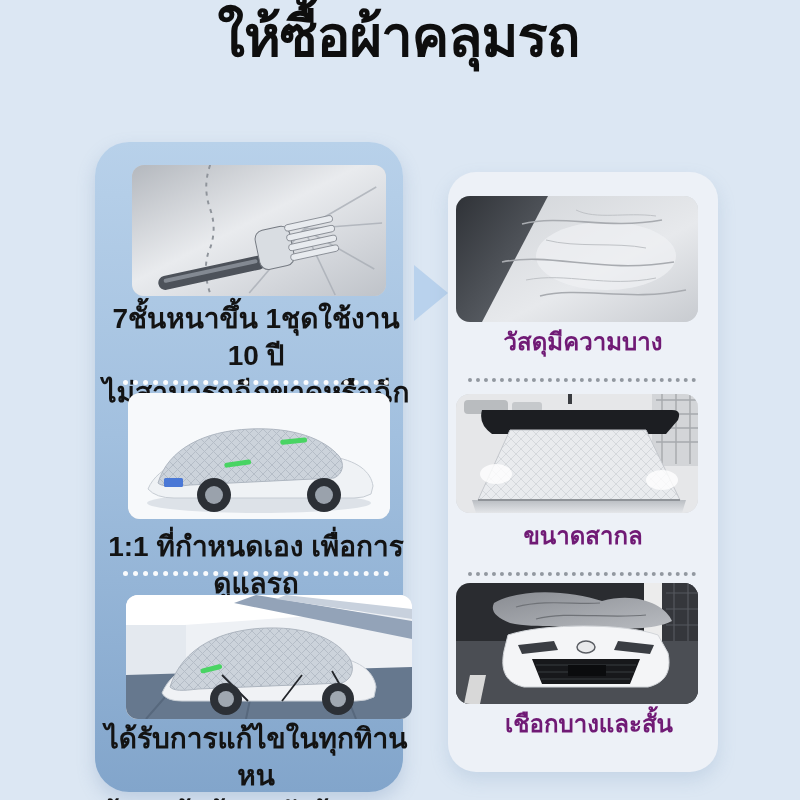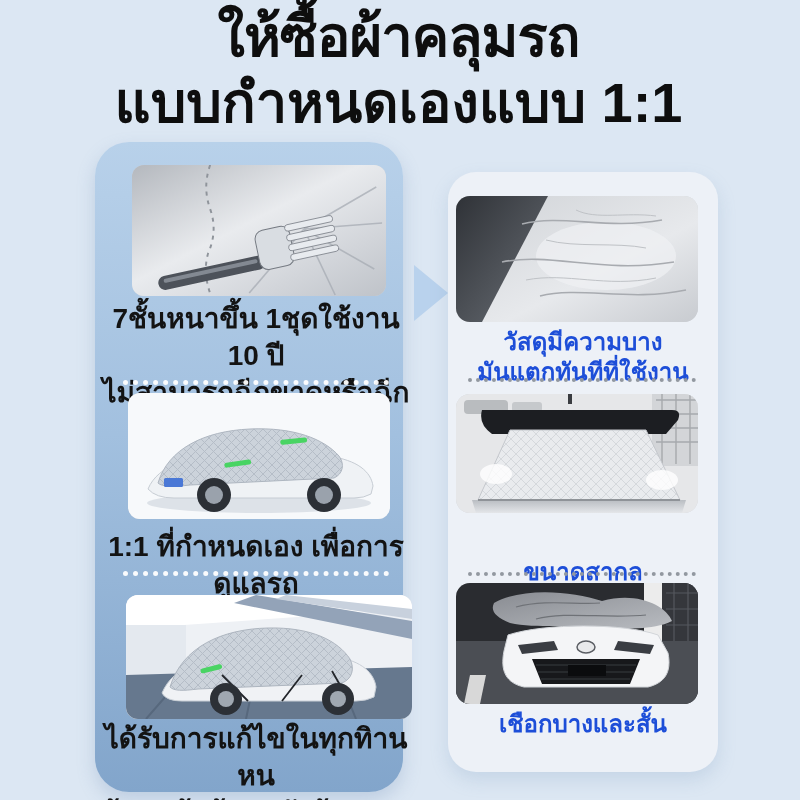--- a/index.html
+++ b/index.html
@@ -38,38 +38,37 @@
        border-left:34px solid #b9d2ed;}
 
   
   .right-card{position:absolute;left:448px;top:172px;width:270px;height:600px;
        border-radius:28px;background:#edf1f7;
        box-shadow:0 8px 18px rgba(120,150,185,.22);}
   .rp-photo{border-radius:14px;}
   .rp-photo1{left:8px;top:24px;width:242px;height:126px;}
   .rp-photo2{left:8px;top:222px;width:242px;height:119px;}
   .rp-photo3{left:8px;top:411px;width:242px;height:121px;}
-  .rp-caption{position:absolute;left:0;width:270px;text-align:center;color:#1d4ed8;
+  .rp-caption{position:absolute;left:0;width:270px;text-align:center;color:#701a75;
        font-weight:800;font-size:24px;line-height:30px;}
   .rp-cap1{top:155px;}
-  .rp-cap2{top:349px;margin-top:36px;}
-  .rp-cap3{top:537px;}
+  .rp-cap2{top:349px;}
+  .rp-cap3{top:537px;margin-left:6px;}
   .rp-dots{position:absolute;left:20px;width:228px;height:0;
        border-top:4px dotted #9298a0;}
   .rp-dots1{top:206px;}
   .rp-dots2{top:400px;}
 </style>
 </head>
 <body>
 
 <div id="canvas">
 
   <div class="title">
     <div class="t1">ให้ซื้อผ้าคลุมรถ</div>
-    <div class="t2">แบบกำหนดเองแบบ 1:1</div>
   </div>
 
   <div class="left-panel">
 
     <div class="photo lp-photo1">
       <svg viewBox="0 0 260 131" preserveAspectRatio="none">
         <defs>
           <linearGradient id="silv" x1="0" y1="0" x2="1" y2="1">
             <stop offset="0" stop-color="#b4b8be"></stop>
               <stop offset="0.45" stop-color="#e9ebee"></stop>
@@ -188,21 +187,20 @@
         <g fill="none" stroke="#bfc2c6" stroke-width="1">
           <path d="M90,44 C120,52 160,46 190,52"></path>
           <path d="M70,84 C110,76 150,92 200,82"></path>
           <path d="M120,14 C140,24 170,16 200,20"></path>
         </g>
       </svg>
     </div>
 
     <div class="rp-caption rp-cap1">
       <div class="cap-line">วัสดุมีความบาง</div>
-      <div class="cap-line">มันแตกทันทีที่ใช้งาน</div>
     </div>
     <div class="rp-dots rp-dots1"></div>
 
     <div class="photo rp-photo rp-photo2">
       <svg viewBox="0 0 242 119" preserveAspectRatio="none">
         <defs>
           <pattern id="quilt2" width="10" height="10" patternUnits="userSpaceOnUse">
             <rect width="10" height="10" fill="#e9ebee"></rect>
             <path d="M0,0 L10,10 M10,0 L0,10" stroke="#d5d8dc" stroke-width="1"></path>
           </pattern>

